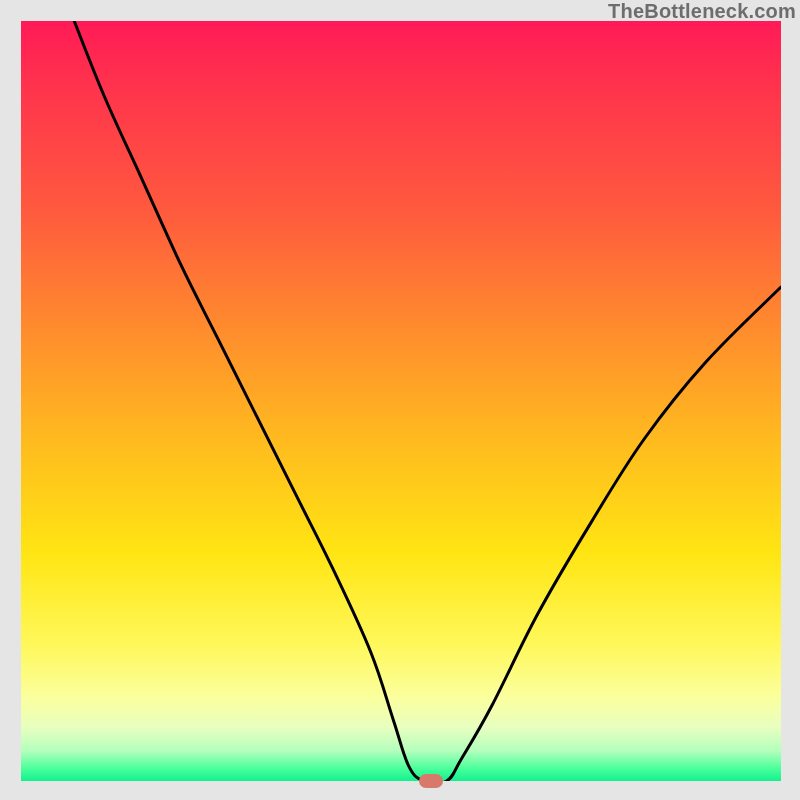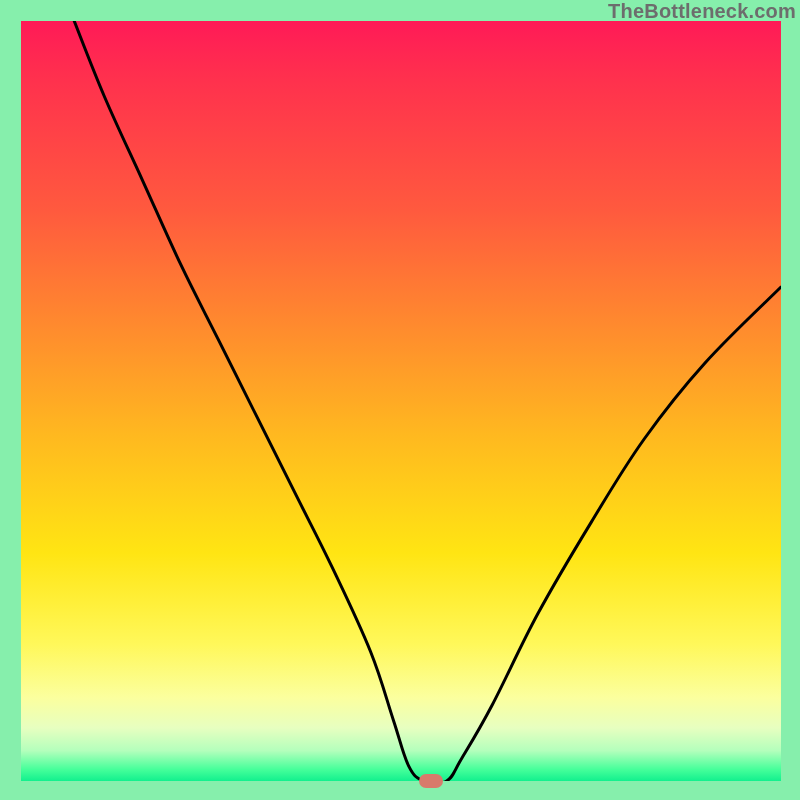--- a/index.html
+++ b/index.html
@@ -7,21 +7,21 @@
     padding: 0;
     width: 800px;
     height: 800px;
     background: #000;
     overflow: hidden;
   }
   .chart-container {
     position: relative;
     width: 800px;
     height: 800px;
-    background: #86efac;
+    background: #e5e5e5;
   }
   .plot-area {
     position: absolute;
     left: 21px;
     top: 21px;
     width: 760px;
     height: 760px;
   }
   .plot-bg {
     position: absolute;

